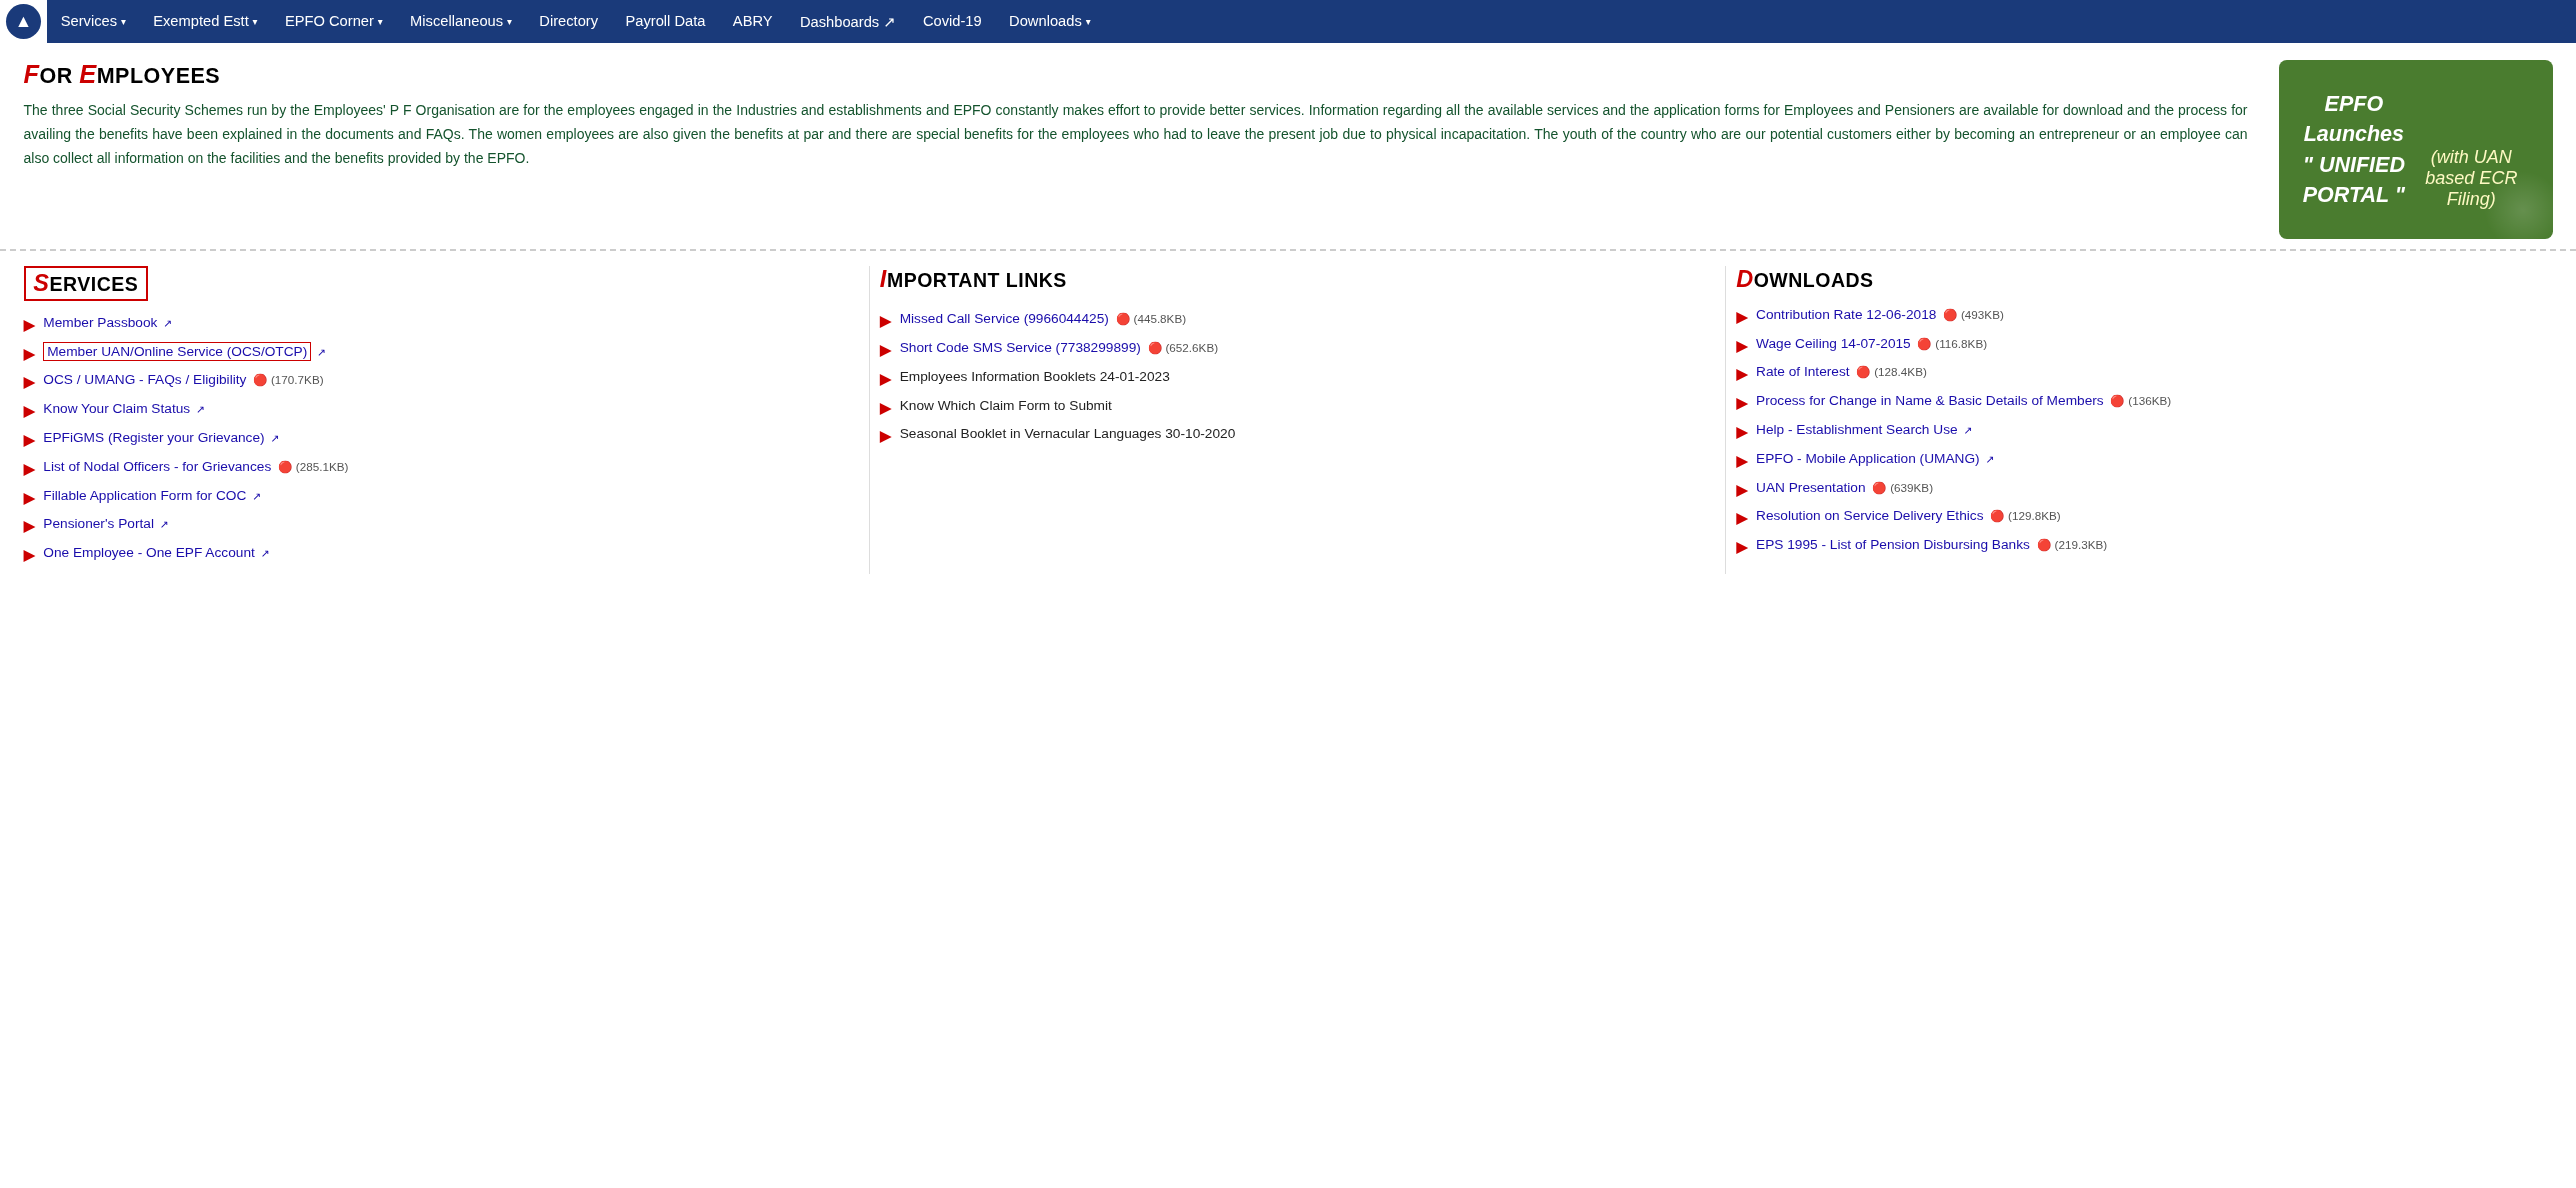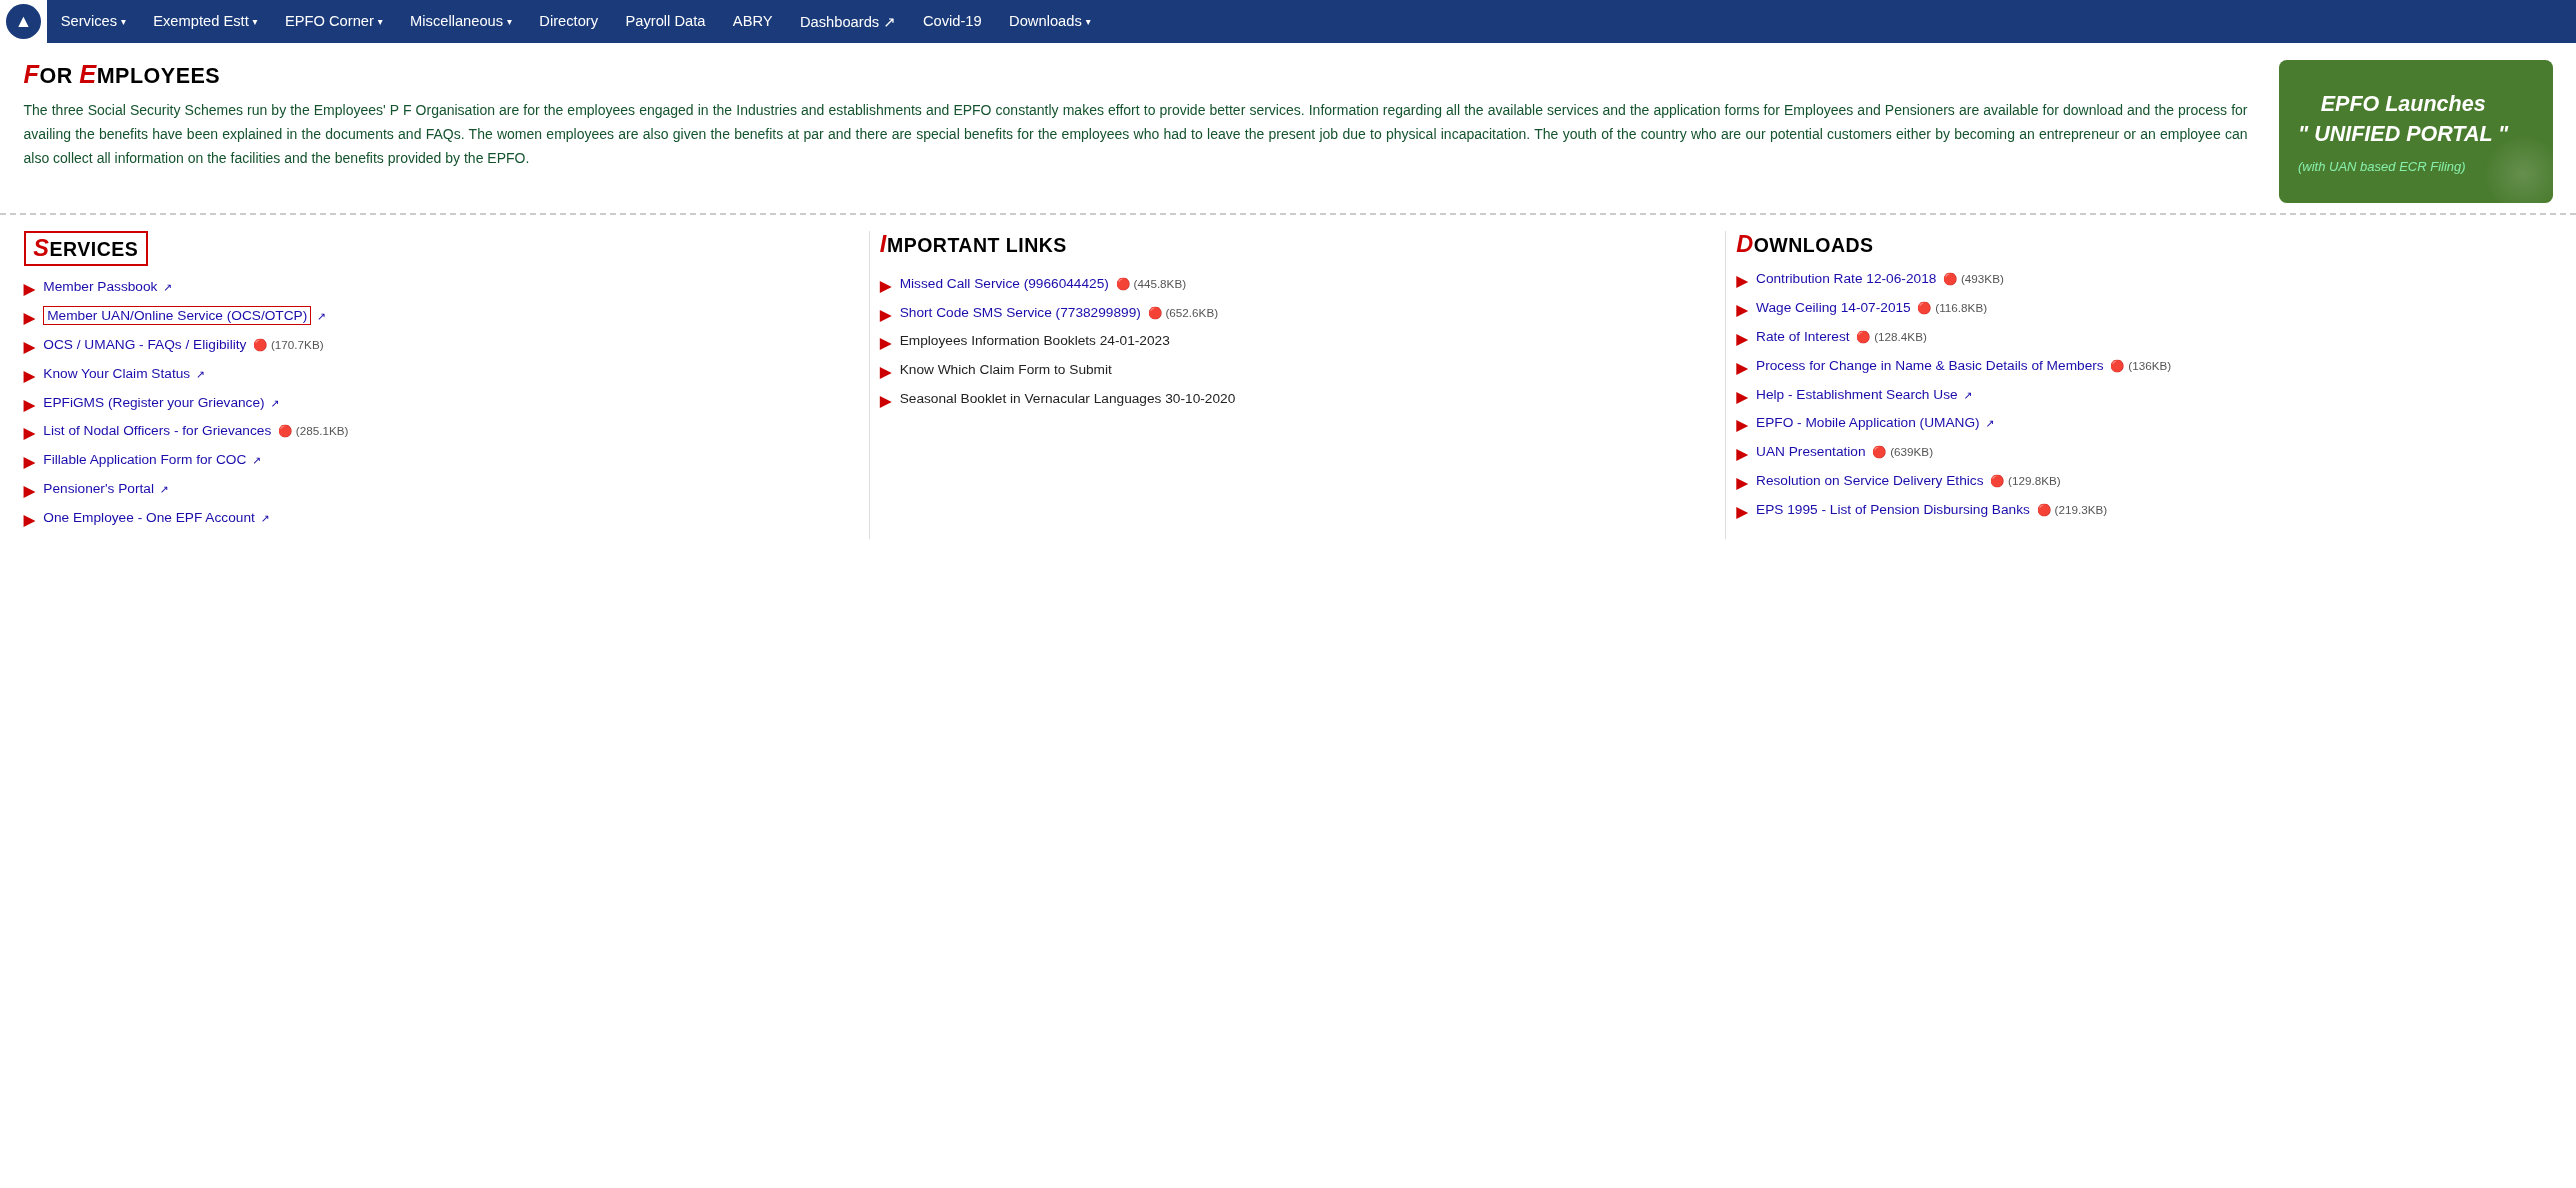--- a/index.html
+++ b/index.html
@@ -82,40 +82,40 @@
       line-height: 1.7;
       text-align: justify;
       color: #14532d;
     }
     .banner-box {
       width: 249px;
       min-width: 274px;
       background: #4a7c2f;
       border-radius: 7.8px;
       display: flex;
-      flex-direction: column;
-      align-items: flex-start;
+      flex-direction: row;
+      align-items: flex-end;
       justify-content: center;
       padding: 29px 19.5px;
       position: relative;
       overflow: hidden;
     }
     .banner-title {
       color: #fff;
       font-style: italic;
       font-size: 21.5px;
       font-weight: bold;
       text-align: center;
       line-height: 1.4;
       z-index: 1;
     }
     .banner-subtitle {
-      color: #86efac;
+      color: #fef9c3;
       font-style: italic;
-      font-size: 13px;
+      font-size: 18px;
       text-align: center;
       margin-top: 9.8px;
       z-index: 1;
     }
     .banner-deco {
       position: absolute;
       bottom: -9.8px;
       right: -9.8px;
       width: 78px;
       height: 78px;

